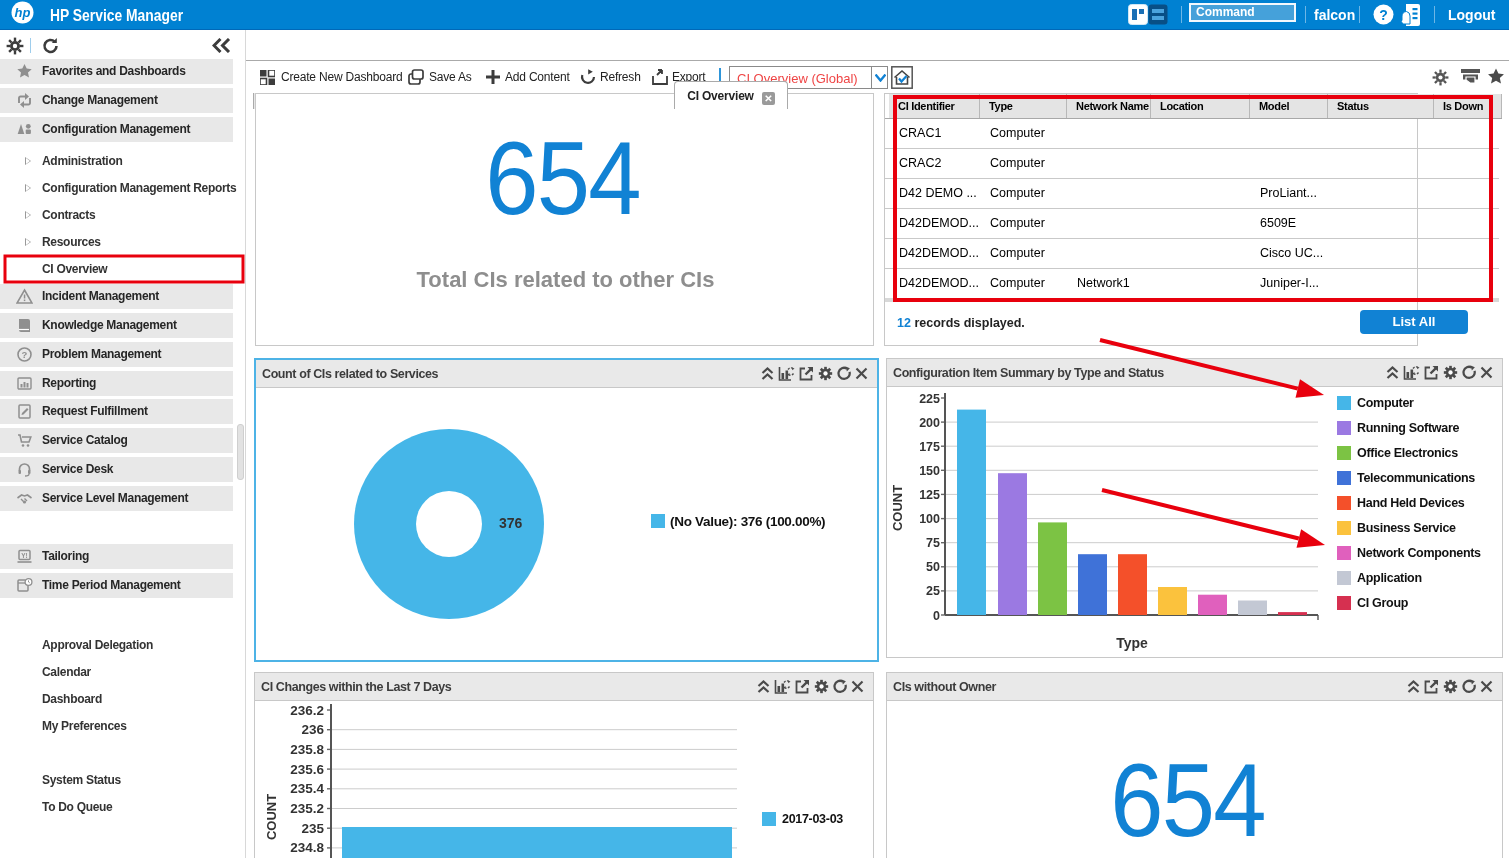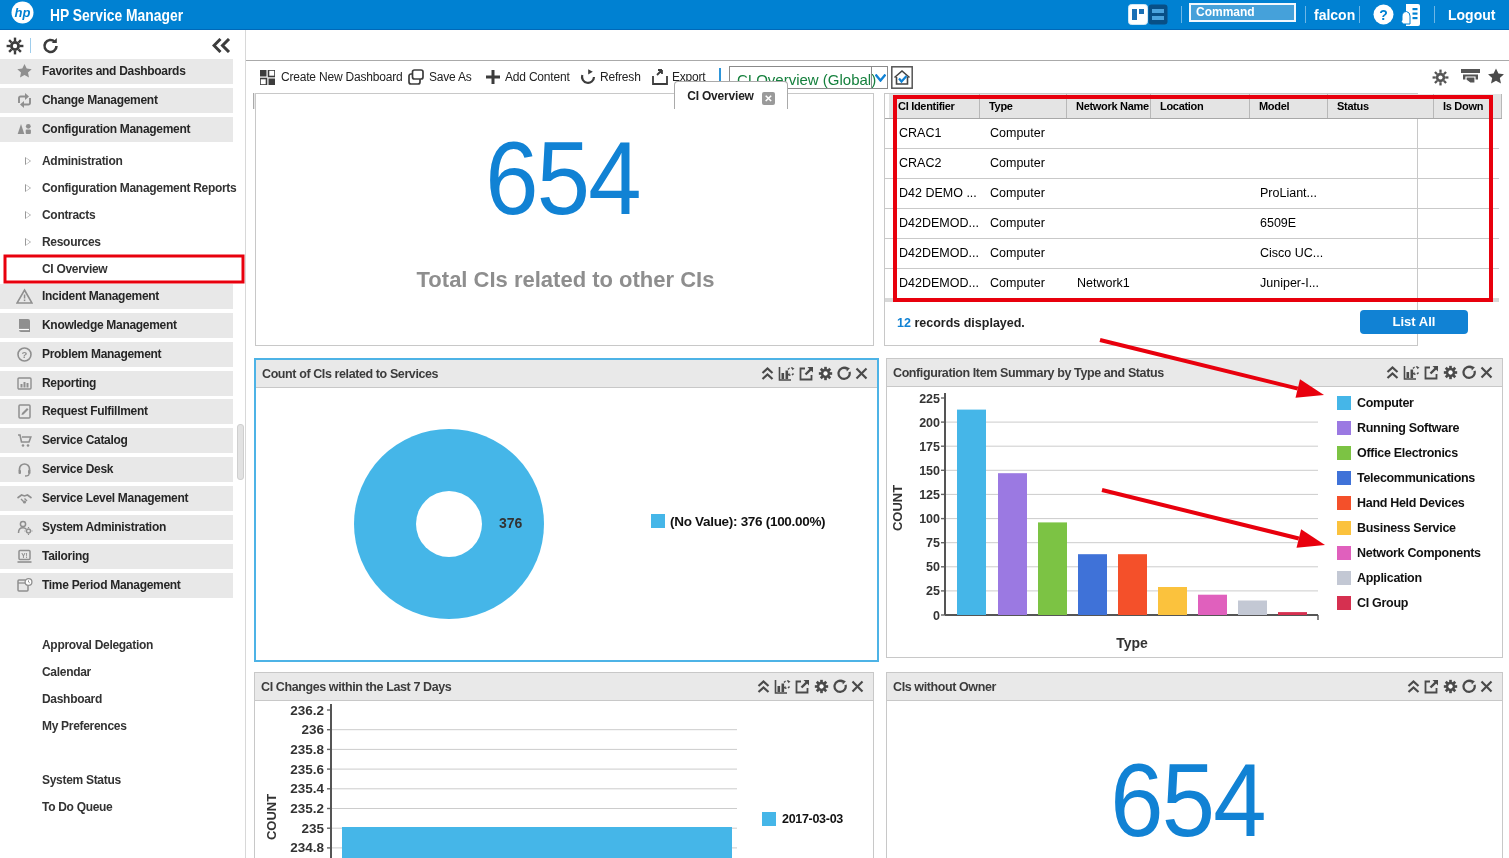--- a/index.html
+++ b/index.html
@@ -176,29 +176,20 @@
         <span class="txt">Service Desk</span>
       </div>
       <div class="srow" style="top:456px">
         <span class="abs" style="left:16px;top:4px"><svg width="17" height="17" viewBox="0 0 17 17">
             <path d="M1.5 8l4-3 3 1 3-1 4 3" fill="none" stroke="#8f8f8f" stroke-width="1.6"></path>
             <path d="M5 9l2.5 2.5M8.5 8.5L11 11" stroke="#8f8f8f" stroke-width="1.4"></path>
             <circle cx="8.5" cy="12" r="1.6" fill="#8f8f8f"></circle>
           </svg></span>
         <span class="txt">Service Level Management</span>
       </div>
-      <div class="srow" style="top:485px">
-        <span class="abs" style="left:16px;top:4px"><svg width="17" height="17" viewBox="0 0 17 17">
-            <circle cx="7" cy="5" r="2.6" fill="none" stroke="#8f8f8f" stroke-width="1.5"></circle>
-            <path d="M2.5 14c0-3.4 2-5.2 4.5-5.2 1.3 0 2.4.5 3.2 1.3" fill="none" stroke="#8f8f8f" stroke-width="1.5"></path>
-            <circle cx="12.5" cy="12" r="2" fill="none" stroke="#8f8f8f" stroke-width="1.4"></circle>
-            <path d="M12.5 9v-1M12.5 15v1M9.5 12h-1M15.5 12h1" stroke="#8f8f8f" stroke-width="1.2"></path>
-          </svg></span>
-        <span class="txt">System Administration</span>
-      </div>
       <div class="srow" style="top:514px">
         <span class="abs" style="left:16px;top:4px"><svg width="17" height="17" viewBox="0 0 17 17">
             <rect x="3" y="2.5" width="11" height="9" rx="1" fill="none" stroke="#8f8f8f" stroke-width="1.5"></rect>
             <path d="M1.5 14h14" stroke="#8f8f8f" stroke-width="1.6"></path>
             <text x="8.5" y="9.5" font-size="6.5" font-weight="bold" fill="#8f8f8f" text-anchor="middle" font-family="Liberation Sans">Y!</text>
           </svg></span>
         <span class="txt">Tailoring</span>
       </div>
       <div class="srow" style="top:543px">
         <span class="abs" style="left:16px;top:4px"><svg width="17" height="17" viewBox="0 0 17 17">
@@ -306,21 +297,21 @@
 <path d="M8.2 0.2l4.6 2.6-4.6 2.6z" fill="#3c3c3c"></path>
       </svg>
       <div class="tbitem" style="left:354px">Refresh</div>
       <svg class="abs" style="left:406px;top:8px" width="16" height="16" viewBox="0 0 16 16">
 <path d="M1 7v8h14V7" fill="none" stroke="#3c3c3c" stroke-width="1.8"></path>
 <path d="M5 6l5-5m0 0v4m0-4H6" fill="none" stroke="#3c3c3c" stroke-width="1.8"></path>
       </svg>
       <div class="tbitem" style="left:426px">Export</div>
       <div class="abs" style="left:473px;top:7px;width:2px;height:18px;background:#2e95d9"></div>
       <div class="abs" style="left:483px;top:5px;width:159px;height:23px;border:1px solid #8a8a8a;background:#fff">
-  <div class="abs" style="left:7px;top:4px;font-size:15px;color:#15803d">CI Overview (Global)</div>
+  <div class="abs" style="left:7px;top:4px;font-size:13px;color:#ef4444">CI Overview (Global)</div>
   <div class="abs" style="left:141px;top:0;width:1px;height:21px;background:#8a8a8a"></div>
   <svg class="abs" style="left:145px;top:7px" width="11" height="8" viewBox="0 0 11 8">
           <path d="M0.5 0.5l5 6 5-6" fill="none" stroke="#1182d4" stroke-width="2.4"></path>
         </svg>
 </div>
       <svg class="abs" style="left:645px;top:5px" width="22" height="23" viewBox="0 0 22 23">
 <rect x="0.8" y="0.8" width="20.4" height="21.4" fill="none" stroke="#555" stroke-width="1.5"></rect>
 <path d="M3.5 11.5L11 5l7.5 6.5" fill="none" stroke="#444" stroke-width="1.6"></path>
 <path d="M5.5 11v7h11v-7" fill="none" stroke="#444" stroke-width="1.6"></path>
 <path d="M8 12.5l2.5 3 5-5.5" fill="none" stroke="#1182d4" stroke-width="2.2"></path>

